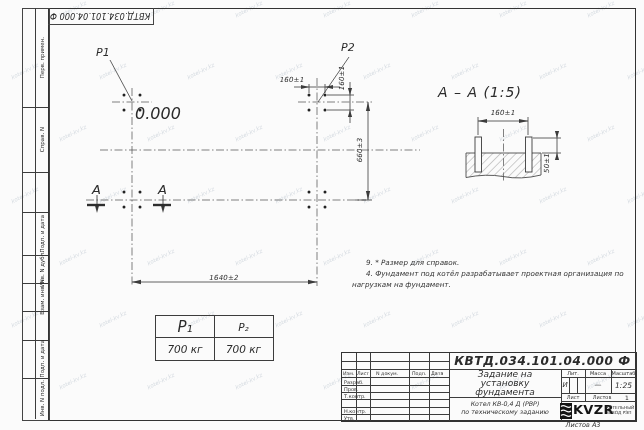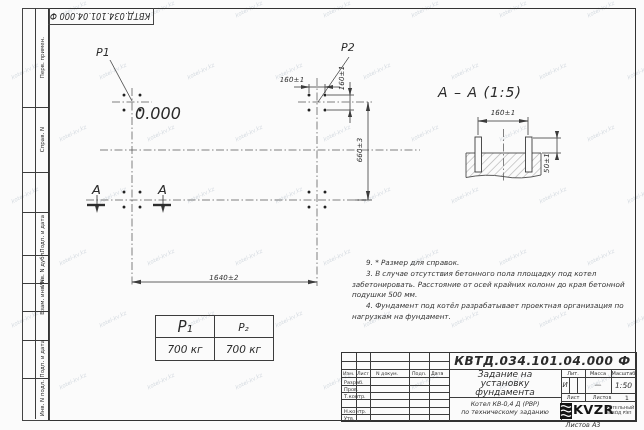--- a/index.html
+++ b/index.html
@@ -224,21 +224,20 @@
     <div class="vl" style="left:58px;top:0;height:44px;"></div>
     <div class="hl" style="left:0;top:21px;width:117px;"></div>
     <div class="cell it" style="left:0;top:0;width:58px;height:21px;font-size:15px;">P₁</div>
     <div class="cell it" style="left:58px;top:0;width:59px;height:21px;font-size:10.5px;">P₂</div>
     <div class="cell it" style="left:0;top:21px;width:58px;height:23px;font-size:10.5px;">700 кг</div>
     <div class="cell it" style="left:58px;top:21px;width:59px;height:23px;font-size:10.5px;">700 кг</div>
   </div>
 
   <div class="abs" style="left:352px;top:258px;width:288px;">
     <p class="note">9. * Размер для справок.</p>
-    <p class="note">3. В случае отсутствия бетонного пола площадку под котел забетонировать. Расстояние от осей крайних колонн до края бетонной подушки 500 мм.</p>
     <p class="note">4. Фундамент под котёл разрабатывает проектная организация по нагрузкам на фундамент.</p>
   </div>
 
   <div class="abs" style="left:341px;top:352px;width:294px;height:68px;border:1.2px solid #333;">
 
     <div class="vl" style="left:14px;top:0;height:68px;"></div>
     <div class="vl" style="left:28px;top:0;height:68px;"></div>
     <div class="vl" style="left:67px;top:0;height:68px;"></div>
     <div class="vl" style="left:87px;top:0;height:68px;"></div>
     <div class="vl" style="left:107px;top:0;height:68px;width:1.3px;"></div>
@@ -284,21 +283,21 @@
     <div class="abs it" style="left:107px;top:47px;width:112px;text-align:center;font-size:6.3px;line-height:7.5px;color:#333;">
       <div>Котел КВ-0,4 Д (РВР)</div>
       <div>по техническому заданию</div>
     </div>
 
     <div class="cell" style="left:219px;top:16px;width:24px;height:8px;font-size:5px;">Лит.</div>
     <div class="cell" style="left:243px;top:16px;width:26px;height:8px;font-size:5px;">Масса</div>
     <div class="cell" style="left:269px;top:16px;width:25px;height:8px;font-size:5px;">Масштаб</div>
     <div class="cell it" style="left:219px;top:24px;width:8px;height:16px;font-size:7px;">И</div>
     <div class="cell" style="left:243px;top:24px;width:26px;height:16px;font-size:7px;">—</div>
-    <div class="cell it" style="left:269px;top:24px;width:25px;height:16px;font-size:7.5px;">1:50</div>
+    <div class="cell it" style="left:269px;top:24px;width:25px;height:16px;font-size:7.5px;">1:25</div>
 
     <div class="cell" style="left:219px;top:40px;width:24px;height:8px;font-size:5px;">Лист</div>
     <div class="cell" style="left:245px;top:40px;width:30px;height:8px;font-size:5px;">Листов</div>
     <div class="cell" style="left:278px;top:40px;width:14px;height:8px;font-size:6px;">1</div>
 
     <svg class="abs" style="left:218px;top:50px;" width="12" height="16" viewBox="0 0 12 16">
       <rect x="0" y="0" width="12" height="16" fill="#141414"></rect>
       <path d="M1 3.5 Q3 1.8 6 3.5 Q9 5.2 11 3.5" stroke="#fbfbfb" stroke-width="1.1" fill="none"></path>
       <path d="M1 8 Q3 6.3 6 8 Q9 9.7 11 8" stroke="#fbfbfb" stroke-width="1.1" fill="none"></path>
       <path d="M1 12.5 Q3 10.8 6 12.5 Q9 14.2 11 12.5" stroke="#fbfbfb" stroke-width="1.1" fill="none"></path>

